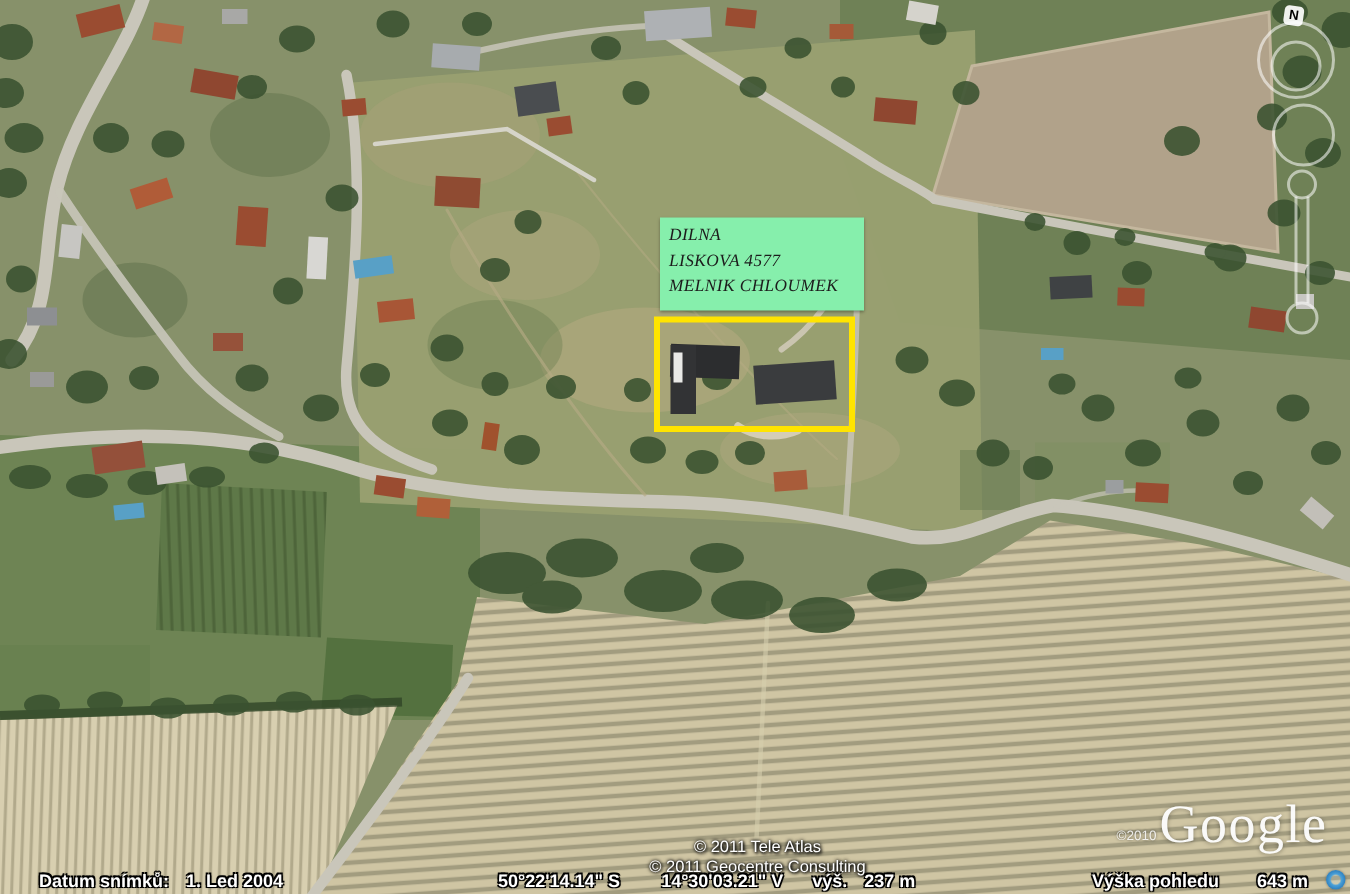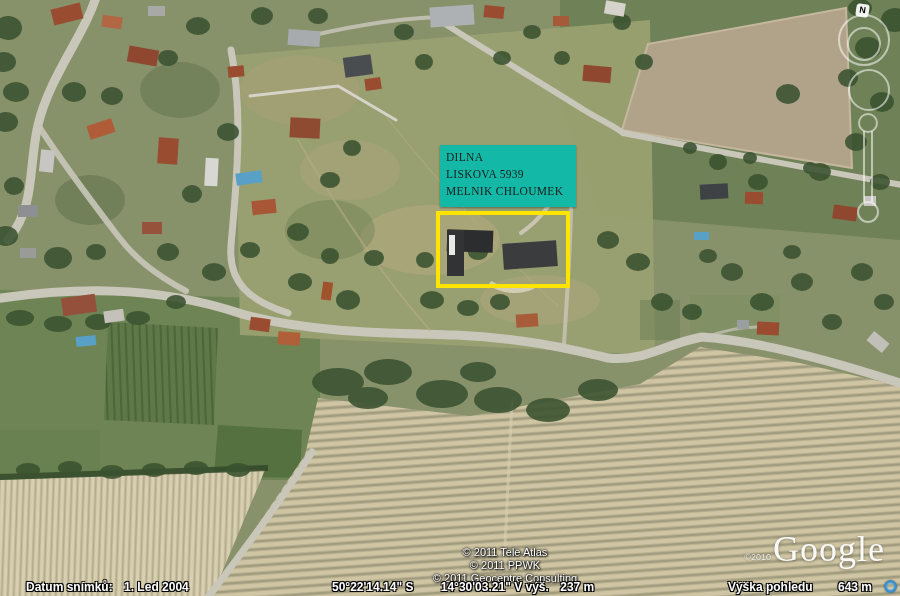--- a/index.html
+++ b/index.html
@@ -33,21 +33,21 @@
     text-shadow:0 0 2px rgba(0,0,0,.6);}
   .brand .glogo{font-family:"Liberation Serif",serif;font-size:36px;line-height:1;
     color:rgba(255,255,255,.95);letter-spacing:1px;text-shadow:0 1px 3px rgba(0,0,0,.35);}
 
   
   .st{position:absolute;bottom:2px;color:#fff;font-size:12px;font-weight:bold;white-space:nowrap;
     text-shadow:-1px -1px 0 #000,1px -1px 0 #000,-1px 1px 0 #000,1px 1px 0 #000,0 0 2px #000;}
   .st-left{left:26px;}
   .st-center{left:332px;}
   .st-right{right:28px;}
-  .gap1{margin-left:24px;} .gap2{} .gap3{margin-left:8px;} .gap4{margin-left:22px;}
+  .gap1{margin-left:24px;} .gap2{margin-left:16px;} .gap3{margin-left:8px;} .gap4{margin-left:22px;}
   .stream-icon{position:absolute;right:3px;bottom:3px;width:13px;height:13px;border-radius:50%;
     background:radial-gradient(circle at 50% 50%, rgba(190,230,250,.15) 0 30%, #4aa0d8 42%, #1f6fb0 85%);
     box-shadow:0 0 2px rgba(0,0,0,.4);}
 </style>
 </head>
 <body>
 
 <div class="screen">
 
   <div style="position:absolute;inset:0;">
@@ -237,43 +237,42 @@
         <rect x="447" y="230" width="46" height="22" fill="#2c2d2f" transform="rotate(2 470 241)"></rect>
         <rect x="447" y="230" width="17" height="46" fill="#323335"></rect>
         <rect x="503" y="242" width="54" height="26" fill="#3a3c3e" transform="rotate(-4 530 255)"></rect>
         <rect x="449" y="235" width="6" height="20" fill="#e9e9e7"></rect>
         <rect x="76" y="336" width="20" height="10" fill="#58a0c6" transform="rotate(-6 86 341)"></rect>
         <rect x="236" y="172" width="26" height="12" fill="#58a0c6" transform="rotate(-8 249 178)"></rect>
         <rect x="694" y="232" width="15" height="8" fill="#58a0c6"></rect>
       </g>
     </svg>
 
-    <div class="label-box" style="background: #14b8a6;">
+    <div class="label-box" style="background: #86efac; font-style: italic;">
       <div class="ln">DILNA</div>
-      <div class="ln">LISKOVA 5939</div>
+      <div class="ln">LISKOVA 4577</div>
       <div class="ln">MELNIK CHLOUMEK</div>
     </div>
 
     <div class="highlight" style="border-color: rgb(255, 228, 0);"></div>
 
     <svg class="navwrap" width="70" height="240" viewBox="0 0 70 240" style="position:absolute;left:830px;top:0;">
       <g stroke="rgba(255,255,255,.55)" stroke-width="2" fill="none">
         <circle cx="34" cy="40" r="25"></circle>
         <circle cx="34" cy="44" r="16"></circle>
         <circle cx="39" cy="90" r="20"></circle>
         <circle cx="38" cy="123" r="9"></circle>
         <path d="M34,131 L34,202 M42,131 L42,202"></path>
         <circle cx="38" cy="212" r="10"></circle>
       </g>
     </svg>
     <div class="compass-n">N</div>
 
     <div class="attrib">
       <div class="al">© 2011 Tele Atlas</div>
-      <div class="al">© 2011 PPWK</div>
       <div class="al">© 2011 Geocentre Consulting</div>
     </div>
 
     <div class="brand">
       <span class="cp">©2010</span>
       <span class="glogo">Google</span>
     </div>
 
     <div class="st st-left">
       <span>Datum snímků:</span>

